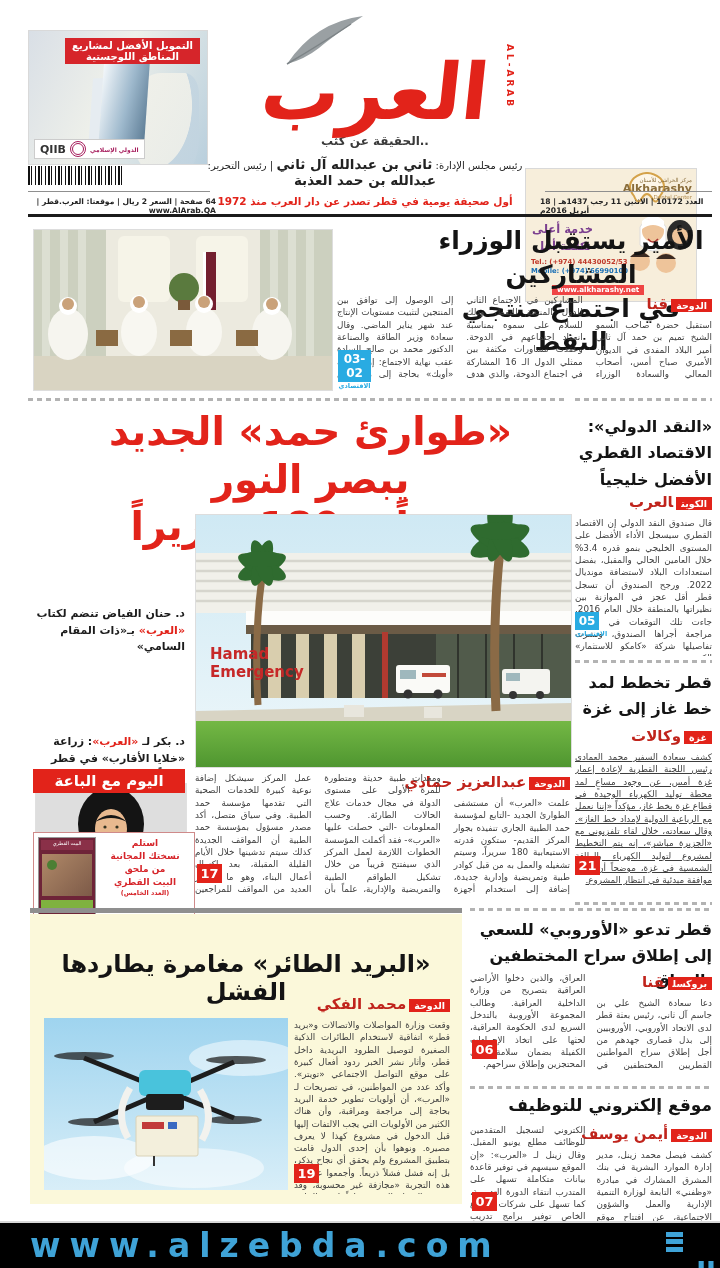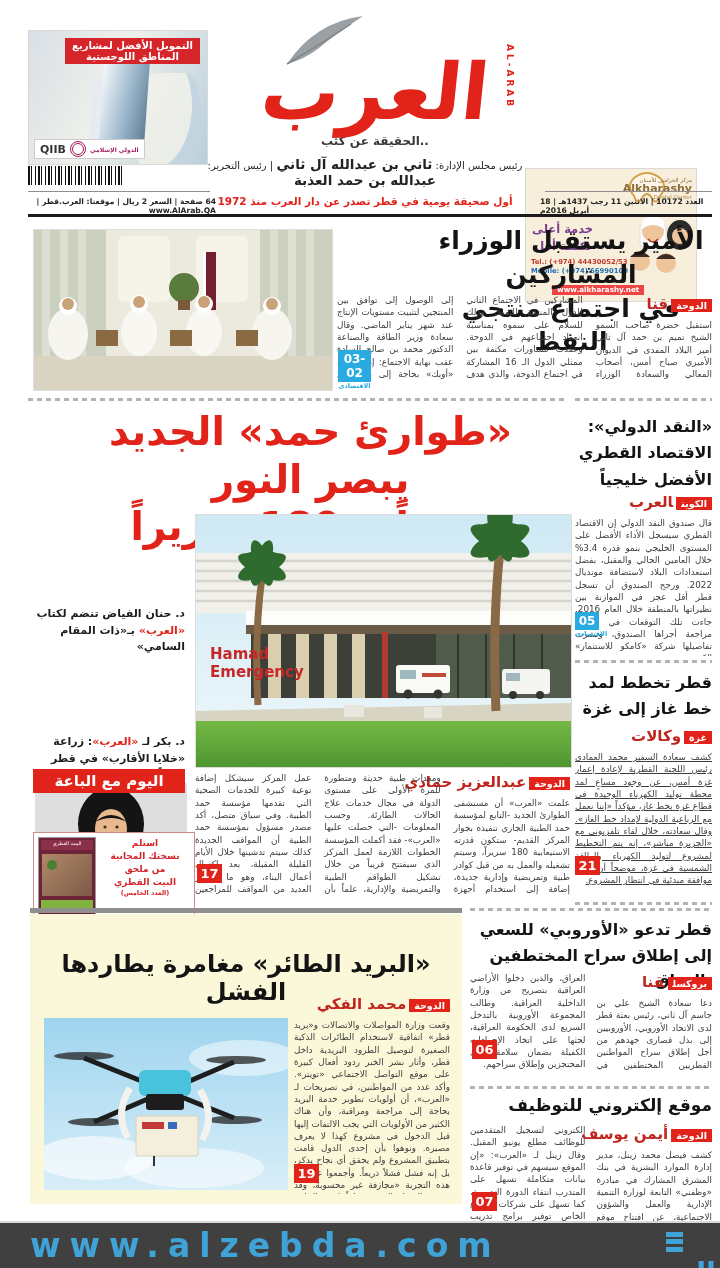--- a/index.html
+++ b/index.html
@@ -450,21 +450,21 @@
 <div class="abs rtl headline-lg" style="left:470px;top:1095px;width:242px;font-size:17px;text-align:right;">موقع إلكتروني للتوظيف</div>
 <div class="abs rtl body-txt jtext cols2" style="left:470px;top:1124px;width:242px;height:114px;overflow:hidden;">
   <div class="byline">
     <span class="city">الدوحة</span><span class="src">أيمن يوسف</span>
   </div>
   <p style="margin:0;">كشف فيصل محمد زينل، مدير إدارة الموارد البشرية في بنك المشرق المشارك في مبادرة «وظفني» التابعة لوزارة التنمية الإدارية والعمل والشؤون الاجتماعية، عن افتتاح موقع إلكتروني لتسجيل المتقدمين للوظائف مطلع يونيو المقبل. وقال زينل لـ «العرب»: «إن الموقع سيسهم في توفير قاعدة بيانات متكاملة تسهل على المتدرب انتقاء الدورة التدريبية، كما تسهل على شركات القطاع الخاص توفير برامج تدريب مناسبة لمؤهلات المتقدمين».</p>
 </div>
 <div class="abs pbadge red" style="left:472px;top:1192px;z-index:3;">07</div>
 
 <div class="abs" style="left:0;top:1221px;width:720px;border-top:2px solid #d8d8d8;"></div>
-<div class="abs" style="left:0;top:1223px;width:720px;height:45px;background:#404040;">
+<div class="abs" style="left:0;top:1223px;width:720px;height:45px;background:#000000;">
   <div class="abs foot-url" style="left:30px;top:3px;">www.alzebda.com</div>
   <div class="abs zlogo" style="right:4px;top:6px;flex-direction:column;">
     <div class="zbars">
         <div></div>
         <div></div>
         <div></div>
       </div>
     <div class="ztext rtl">الزبدة</div>
   </div>
 </div>

